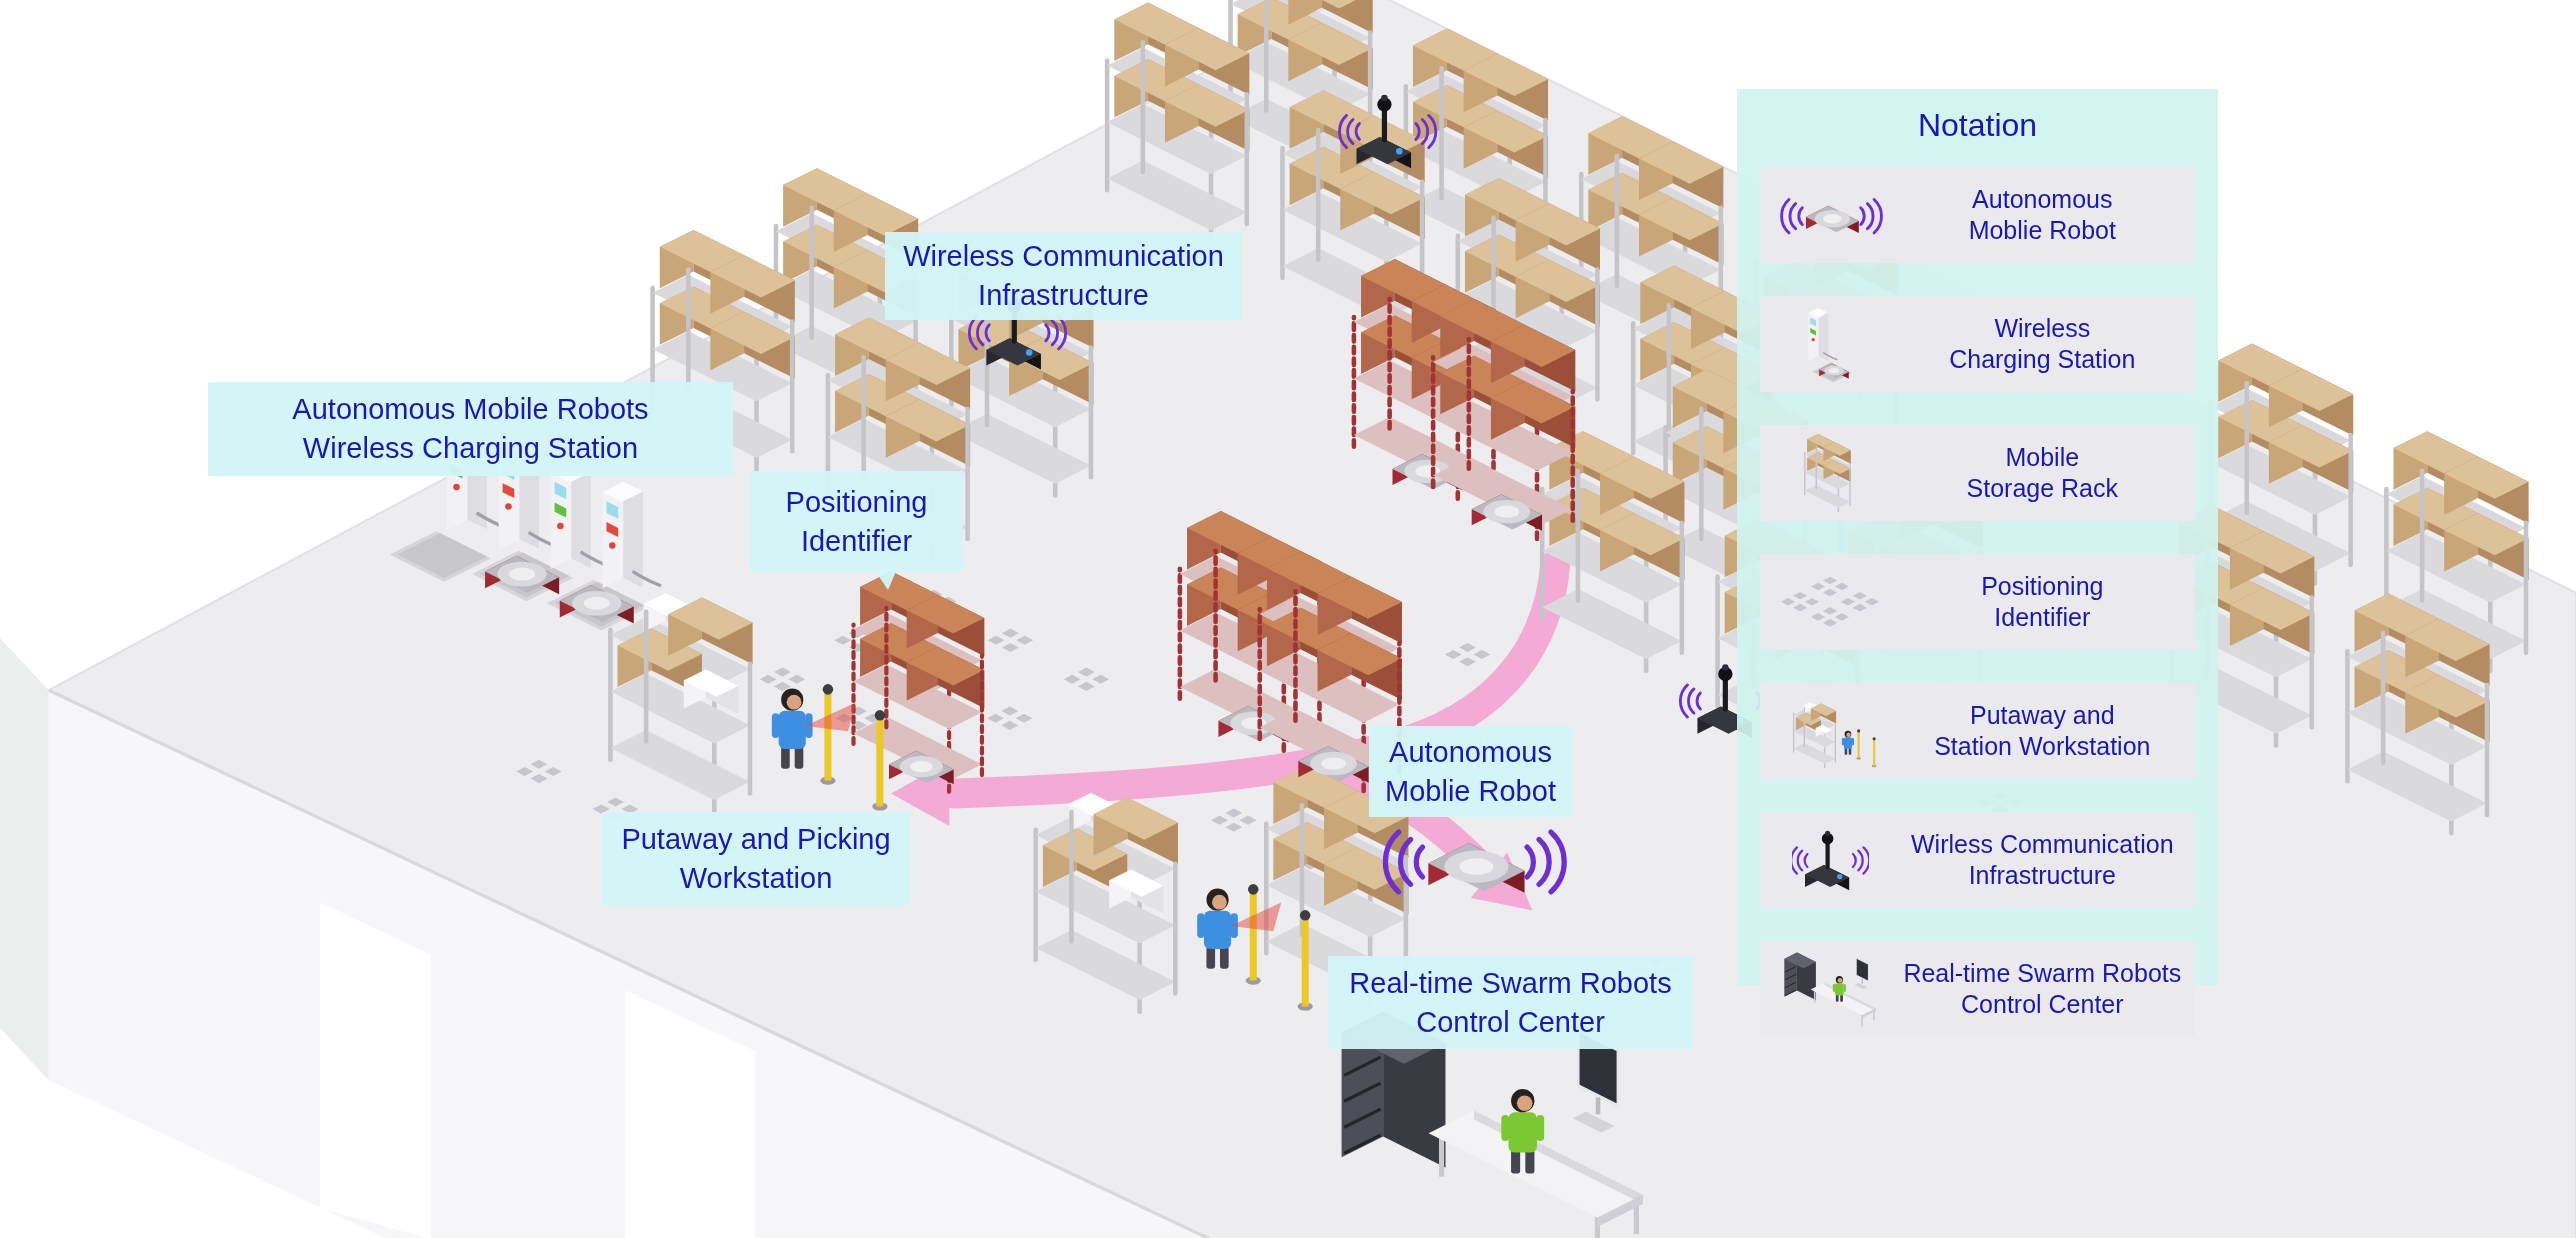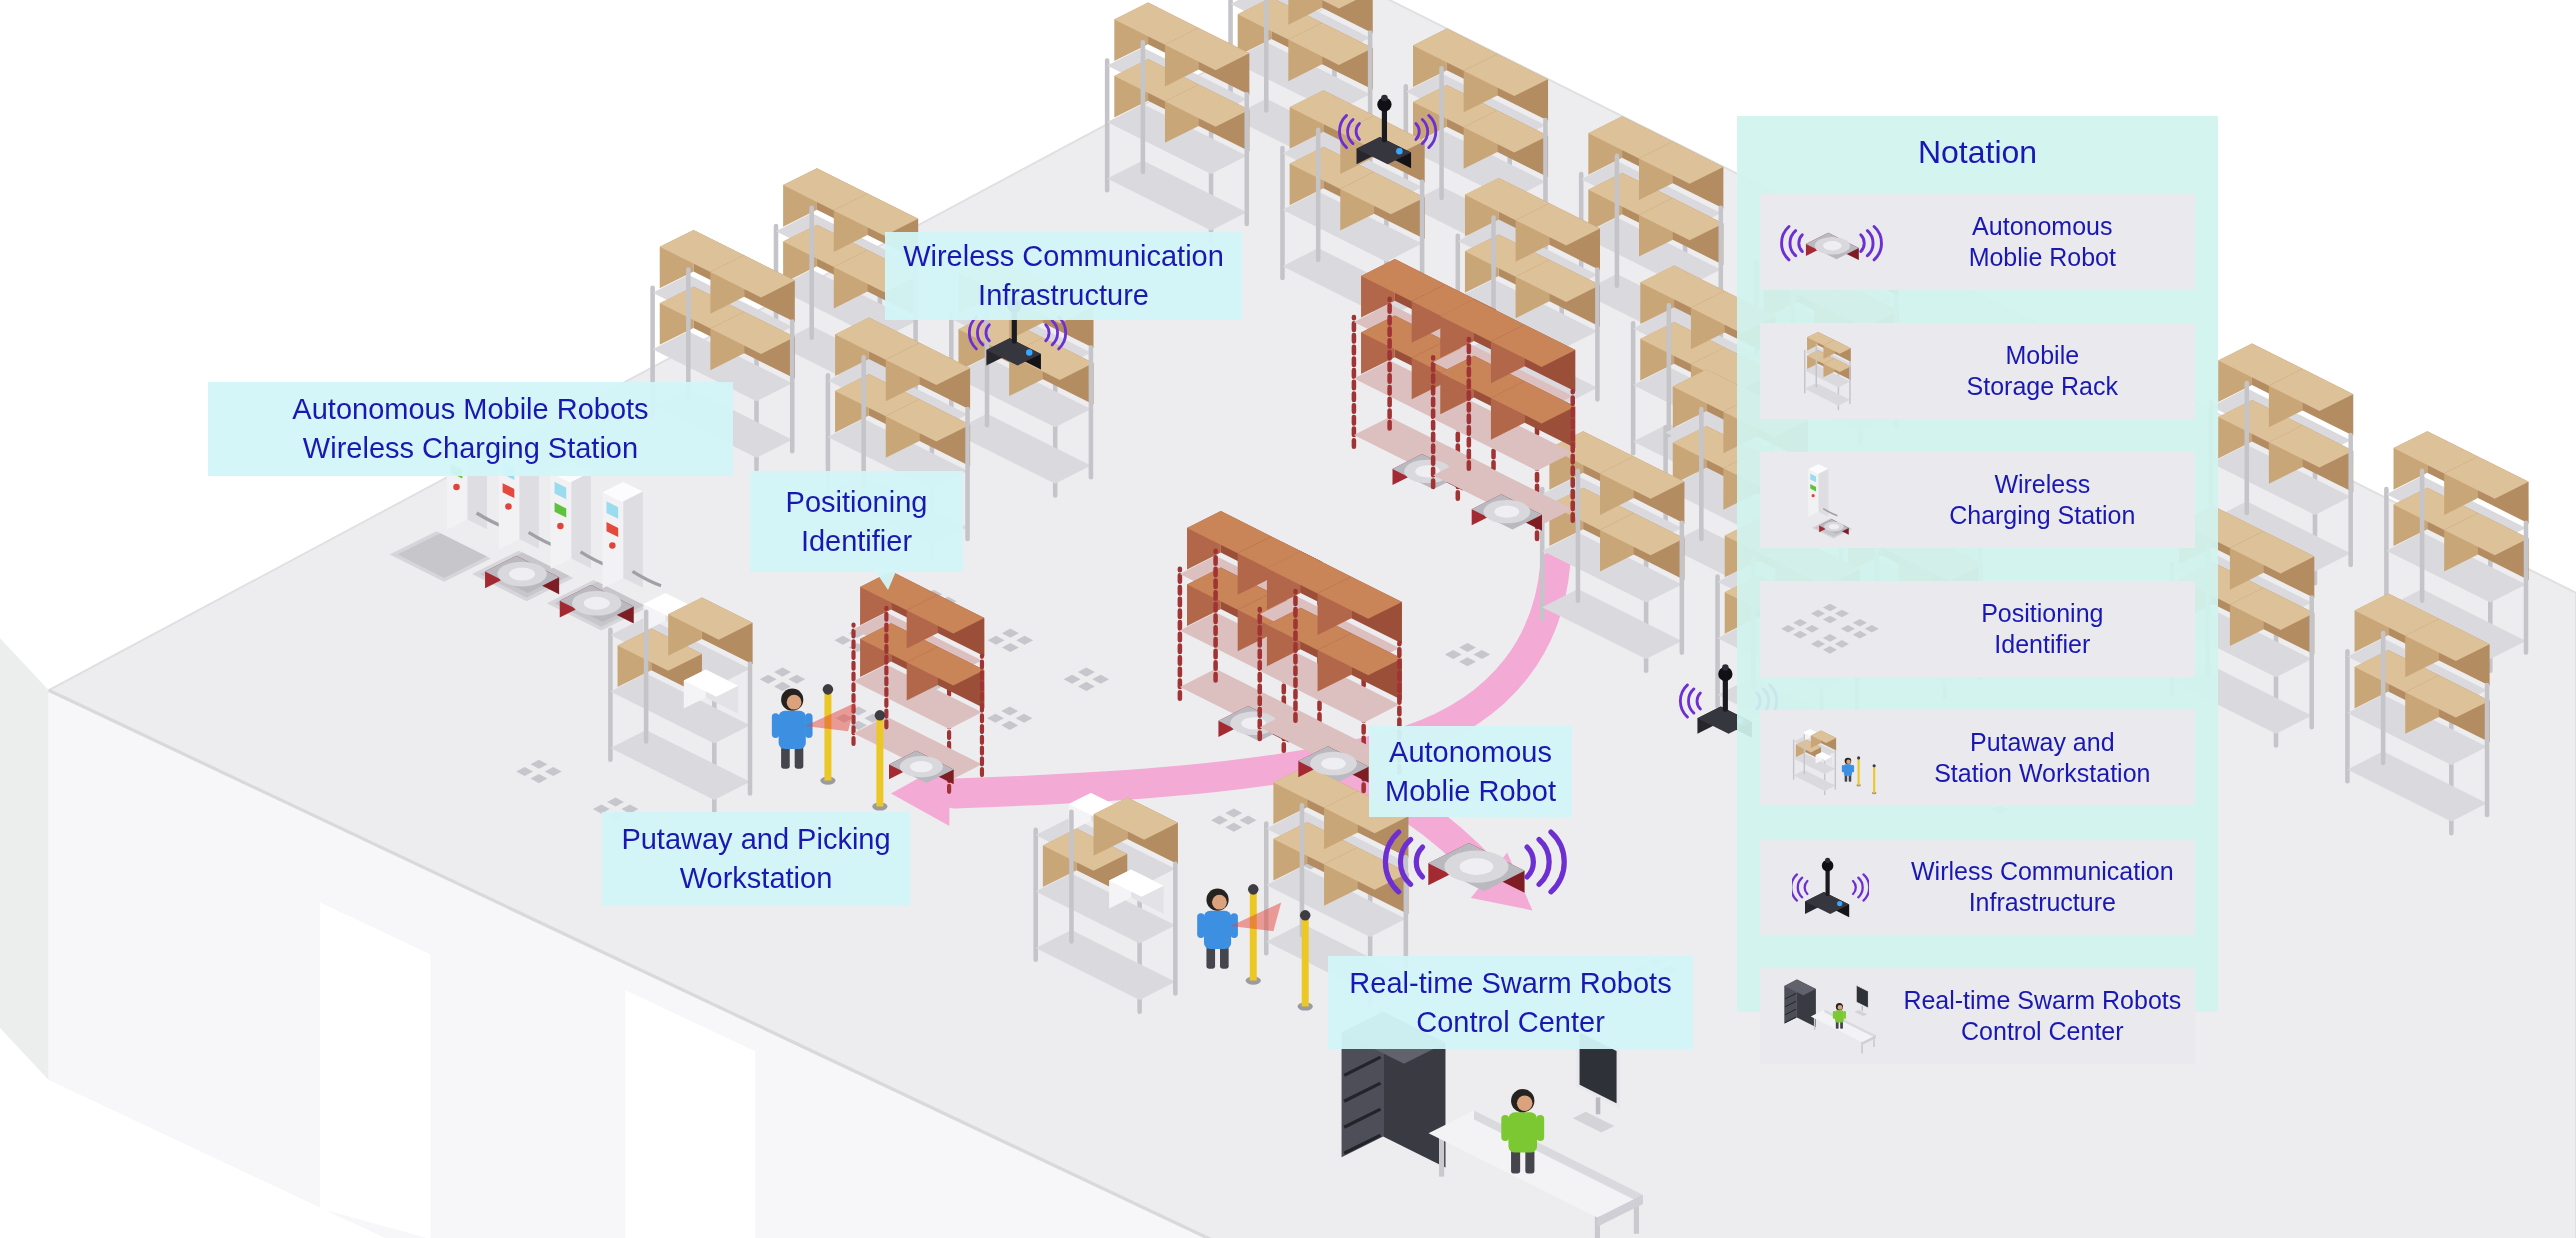--- a/index.html
+++ b/index.html
@@ -5,21 +5,21 @@
   html,body{margin:0;padding:0;background:#ffffff;}
   .stage{position:relative;width:2576px;height:1239px;overflow:hidden;background:#fff;
          font-family:"Liberation Sans",sans-serif;}
   .scene-svg{position:absolute;left:0;top:0;}
   .callout{position:absolute;display:flex;flex-direction:column;justify-content:center;align-items:center;
            background:rgba(211,245,248,0.95);color:#1a18b2;font-size:29px;line-height:39px;text-align:center;}
   .callout span{display:block;white-space:nowrap;}
   .tail{position:absolute;bottom:-18px;left:58%;width:0;height:0;
         border-left:14.3px solid transparent;border-right:9px solid transparent;
         border-top:21px solid rgba(211,245,248,0.95);}
-  .notation{position:absolute;left:1737px;top:116px;width:481px;height:896px;
+  .notation{position:absolute;left:1737px;top:89px;width:481px;height:896px;
             background:rgba(209,243,239,0.93);}
   .ntitle{margin-top:18px;text-align:center;font-size:32px;color:#1a18b2;}
   .nrows{display:flex;flex-direction:column;gap:33px;margin:23.4px 23.4px 0 23.4px;}
   .nrow{height:96px;background:#e9e9ee;display:flex;align-items:center;}
   .nicon-box{width:140px;display:flex;justify-content:center;align-items:center;}
   .ntext{flex:1;display:flex;flex-direction:column;justify-content:center;text-align:center;
          color:#1a18b2;font-size:25px;line-height:31px;padding-right:10.4px;}
   .ntext span{display:block;white-space:nowrap;}
 </style>
 </head>
@@ -299,41 +299,41 @@
         </svg>
       </div>
       <div class="ntext">
         <span>Autonomous</span>
             <span>Moblie Robot</span>
       </div>
     </div>
 
     <div class="nrow">
       <div class="nicon-box">
-        <svg viewBox="-115 -270 365 390" width="77" height="82">
-          <use href="#rack"></use>
-        </svg>
-      </div>
-      <div class="ntext">
-        <span>Mobile</span>
-            <span>Storage Rack</span>
-      </div>
-    </div>
-
-    <div class="nrow">
-      <div class="nicon-box">
         <svg viewBox="-60 -160 190 250" width="62" height="81">
           <use href="#pad" transform="translate(36,20) scale(0.8)"></use>
           <use href="#charger"></use>
           <use href="#robot" transform="translate(40,44) scale(0.8)"></use>
         </svg>
       </div>
       <div class="ntext">
         <span>Wireless</span>
             <span>Charging Station</span>
+      </div>
+    </div>
+
+    <div class="nrow">
+      <div class="nicon-box">
+        <svg viewBox="-115 -270 365 390" width="77" height="82">
+          <use href="#rack"></use>
+        </svg>
+      </div>
+      <div class="ntext">
+        <span>Mobile</span>
+            <span>Storage Rack</span>
       </div>
     </div>
 
     <div class="nrow">
       <div class="nicon-box">
         <svg viewBox="-95 -25 190 105" width="104" height="57">
           <use href="#marker"></use>
               <use href="#marker" transform="translate(55,28)"></use>
           <use href="#marker" transform="translate(-55,28)"></use>
               <use href="#marker" transform="translate(0,56)"></use>

